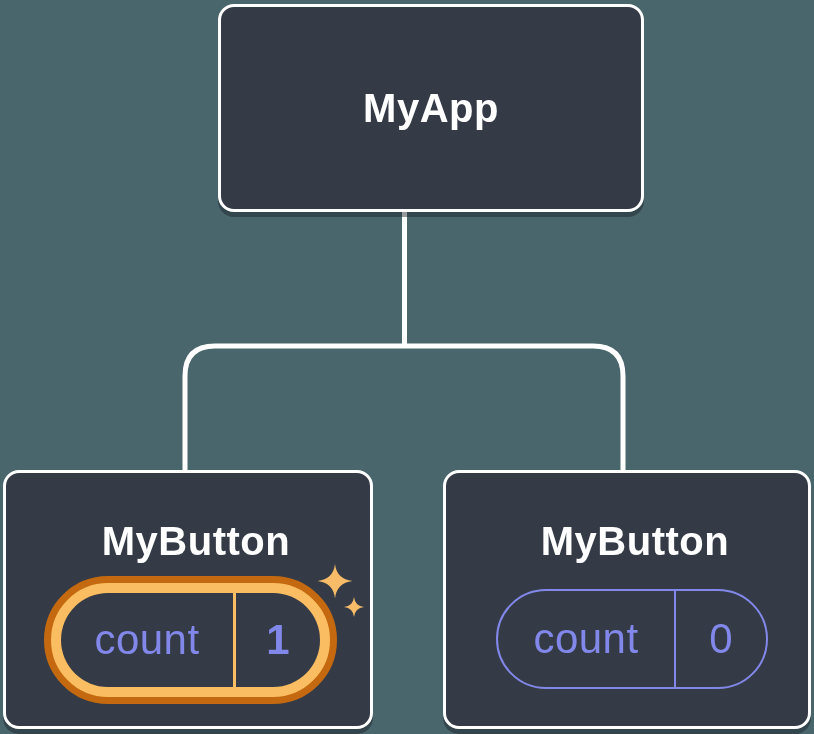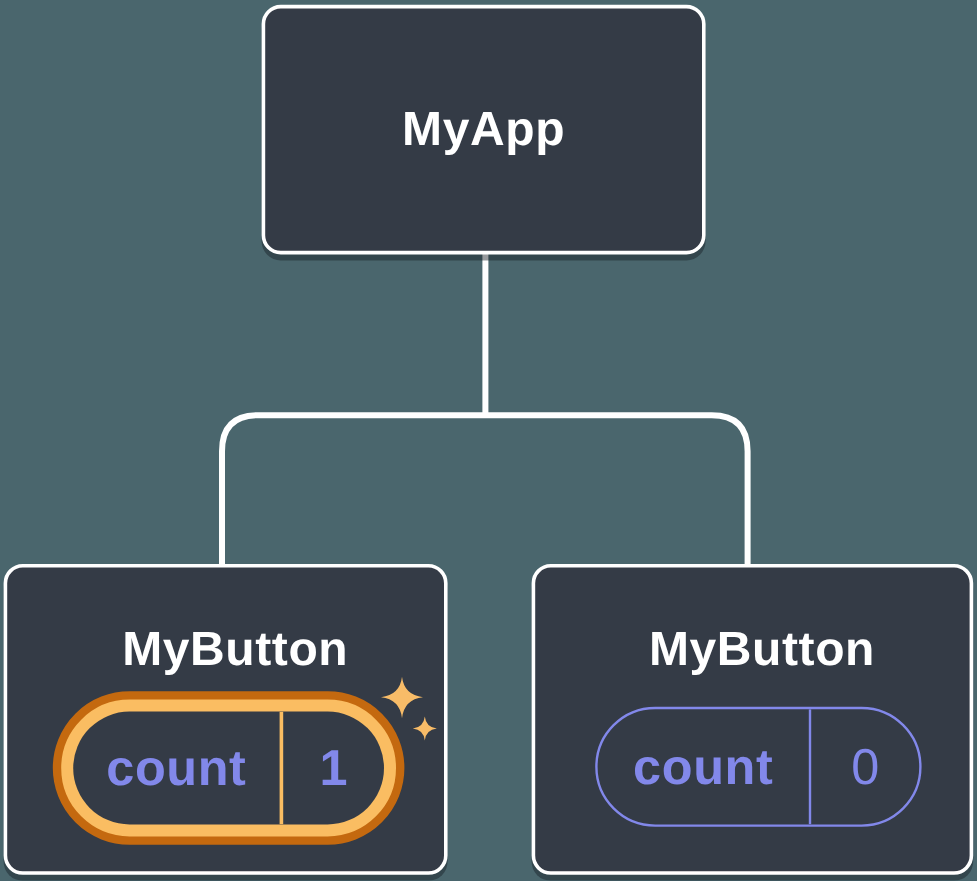--- a/index.html
+++ b/index.html
@@ -33,21 +33,21 @@
   }
   .node {
     position: absolute;
     background: var(--box-fill);
     border: 3px solid var(--box-border);
     border-radius: 16px;
     box-shadow: 0 5px 0 rgba(24, 30, 37, 0.45);
   }
   .node-root {
     left: 218px; top: 4px;
-    width: 370px; height: 208px;
+    width: 426px; height: 208px;
     display: flex; align-items: center; justify-content: center;
   }
   .node-child-left {
     left: 3px; top: 470px;
     width: 370px; height: 259px;
   }
   .node-child-right {
     left: 443px; top: 470px;
     width: 368px; height: 259px;
   }
@@ -107,21 +107,21 @@
     display: flex; align-items: center; justify-content: center;
   }
   .halo-core .seg-value {
     width: 87px;
     border-left: 3px solid var(--highlight-light);
     display: flex; align-items: center; justify-content: center;
   }
   .state-key {
     color: var(--state-purple);
     font-size: 42px;
-    font-weight: 700;
+    font-weight: 400;
     letter-spacing: 0.5px;
   }
   .state-value {
     color: var(--state-purple);
     font-size: 42px;
     font-weight: 400;
   }
   .state-value.bold { font-weight: 700; }
   .sparkles {
     position: absolute;

